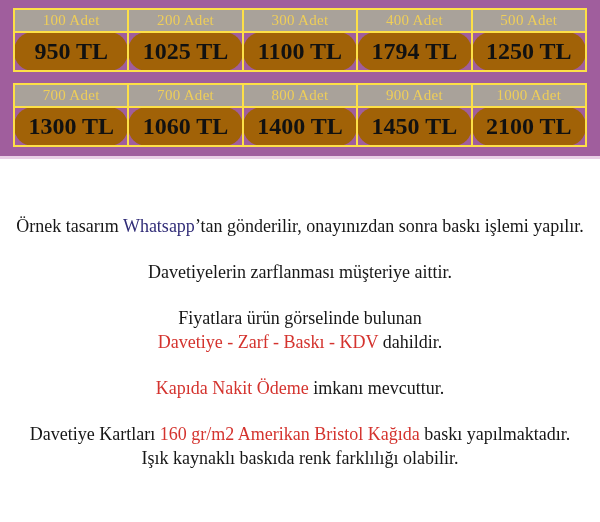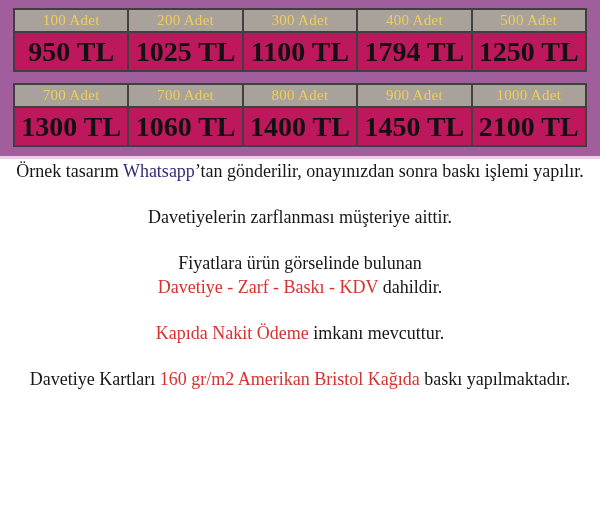--- a/index.html
+++ b/index.html
@@ -21,43 +21,45 @@
     padding-top: 8px;
     border-bottom: 3px solid #E9CEE5;
   }
   table.ptable {
     width: 574px;
     margin: 0 auto 11px auto;
     border-collapse: collapse;
     table-layout: fixed;
   }
   table.ptable th, table.ptable td {
-    border: 2px solid #404040;
+    border: 2px solid #fde047;
     text-align: center;
     vertical-align: middle;
     padding: 0;
   }
   table.ptable th {
     background: #A9A29A;
     color: #EFCE58;
     font-weight: normal;
     font-size: 15px;
     height: 21px;
     letter-spacing: 0.3px;
   }
   table.ptable td {
-    background: #be185d;
+    background: #a16207;
     color: #111111;
     font-weight: bold;
-    font-size: 28px;
+    font-size: 24px;
     height: 37px;
+    border-radius: 19px;
   }
 
   
   .notes {
+    padding-top: 55px;
     text-align: center;
     font-size: 18px;
     line-height: 24px;
     color: #171717;
   }
   .note { margin: 0 4px 22px 4px; }
   .red  { color: #D4332E; }
   .navy { color: #312D78; }
 </style>
 </head>
@@ -121,15 +123,16 @@
   </div>
 
   <div class="note">
     <span class="red">Kapıda Nakit Ödeme</span><span> imkanı mevcuttur.</span>
   </div>
 
   <div class="note">
     <div>
       <span>Davetiye Kartları </span><span class="red">160 gr/m2 Amerikan Bristol Kağıda</span><span> baskı yapılmaktadır.</span>
     </div>
+    <div>Işık kaynaklı baskıda renk farklılığı olabilir.</div>
   </div>
 
 </div>
 
 </body></html>

